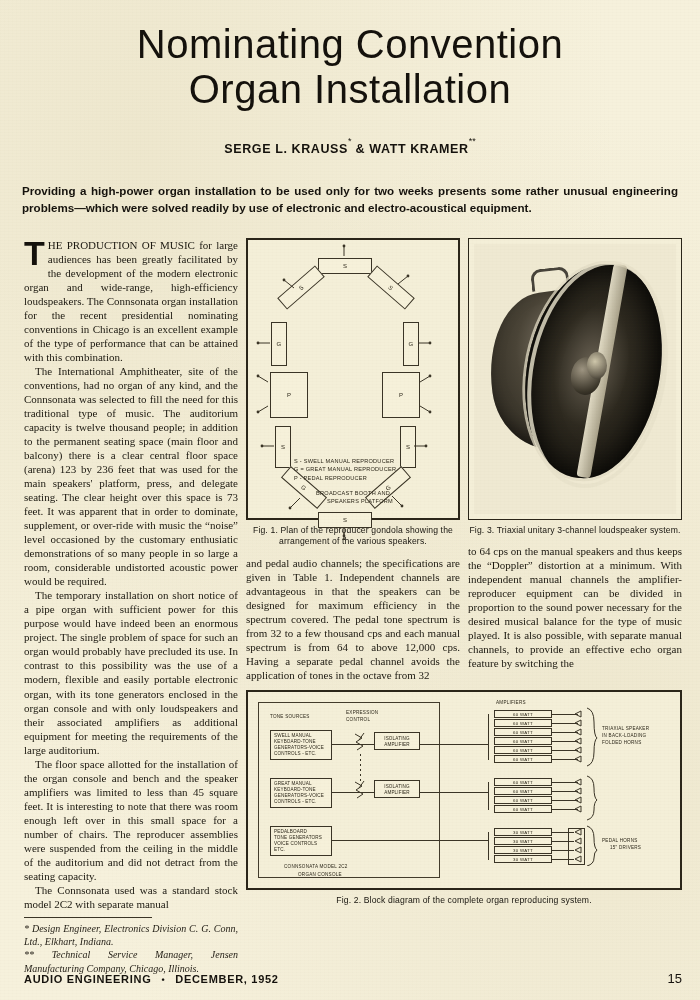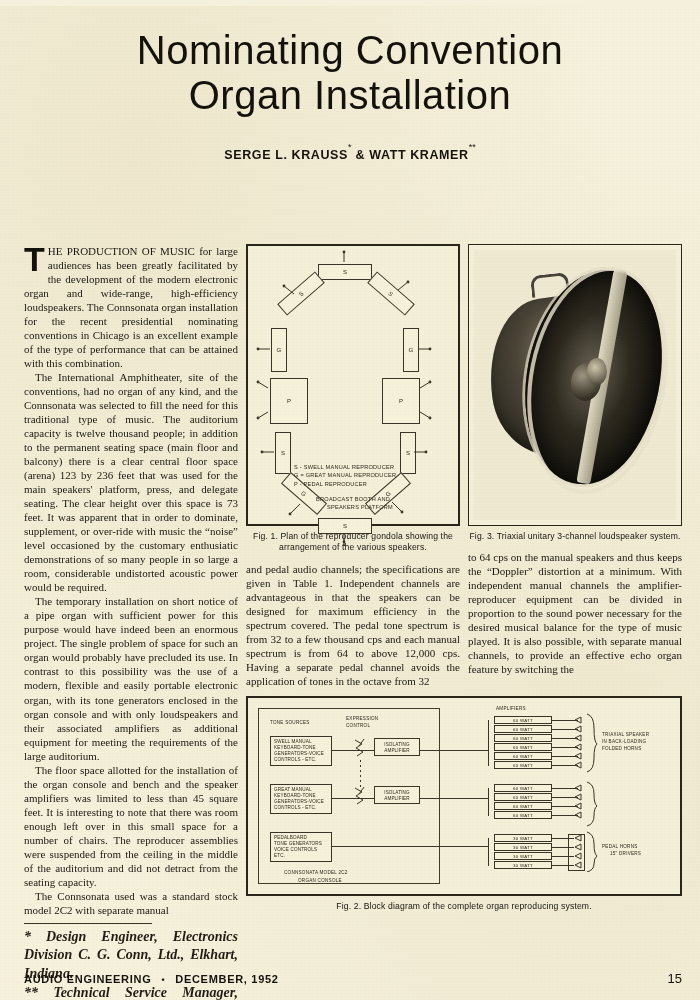--- a/index.html
+++ b/index.html
@@ -10,21 +10,20 @@
     color:#1d1a14;
     position:relative;
     overflow:hidden;
   }
   .page{
     position:absolute;inset:0;
     background:
       radial-gradient(ellipse at 20% 15%, rgba(200,186,140,.18), transparent 60%),
       radial-gradient(ellipse at 85% 75%, rgba(198,184,138,.16), transparent 60%),
       #f6f1dc;
-    margin-top: 6px;
   }
   .grain{position:absolute;inset:0;pointer-events:none;opacity:.28;
     background-image:
       repeating-linear-gradient(0deg, rgba(120,105,70,.05) 0 1px, transparent 1px 3px),
       repeating-linear-gradient(90deg, rgba(120,105,70,.04) 0 1px, transparent 1px 4px);
   }
 
   
   .title{
     text-align:center;
@@ -219,25 +218,24 @@
     color:#2b2619;text-align:center;box-sizing:border-box;
     height:8px;line-height:7px;letter-spacing:.3px;
   }
   .wire{position:absolute;background:#3a3426;}
 
   
   .rule{height:1px;background:#3a3426;margin:6px 0 4px 0;width:60%;}
   .footnote{
     font-family:"Liberation Serif", serif;
     font-style:italic;
-    font-size:14px;
+    font-size:10px;
     line-height:1.33;
     color:#201c14;
     text-align:justify;
-    font-weight:bold;
   }
   .footer{
     position:absolute;left:24px;right:18px;bottom:14px;
     display:flex;align-items:baseline;justify-content:space-between;
     font-family:"Liberation Sans", sans-serif;
   }
   .footer-left{font-size:11px;font-weight:700;letter-spacing:.7px;color:#15120d;text-align:center;}
   .footer-left .dot{margin:0 10px;font-size:9px;}
   .folio{font-size:13px;font-weight:400;color:#15120d;}
 </style>
@@ -248,20 +246,21 @@
 
   <h1 class="title">
     <span>Nominating Convention</span>
     <span class="l2">Organ Installation</span>
   </h1>
 
   <div class="byline">
     <span>SERGE L. KRAUSS</span><sup>*</sup><span> &amp; </span><span>WATT KRAMER</span><sup>**</sup>
   </div>
 
+  <div class="deck">Providing a high-power organ installation to be used only for two weeks presents some rather unusual engineering problems—which were solved readily by use of electronic and electro-acoustical equipment.</div>
 
   <div class="cols">
 
     <div class="col c1">
       <p class="body-text dropcap-wrap">THE PRODUCTION OF MUSIC for large audiences has been greatly facilitated by the development of the modern electronic organ and wide-range, high-efficiency loudspeakers. The Connsonata organ installation for the recent presidential nominating conventions in Chicago is an excellent example of the type of performance that can be attained with this combination.</p>
       <p class="body-text p-indent">The International Amphitheater, site of the conventions, had no organ of any kind, and the Connsonata was selected to fill the need for this traditional type of music. The auditorium capacity is twelve thousand people; in addition to the permanent seating space (main floor and balcony) there is a clear central floor space (arena) 123 by 236 feet that was used for the main speakers' platform, press, and delegate seating. The clear height over this space is 73 feet. It was apparent that in order to dominate, supplement, or over-ride with music the “noise” level occasioned by the customary enthusiatic demonstrations of so many people in so large a room, considerable undistorted acoustic power would be required.</p>
       <p class="body-text p-indent">The temporary installation on short notice of a pipe organ with sufficient power for this purpose would have indeed been an enormous project. The single problem of space for such an organ would probably have precluded its use. In contrast to this possibility was the use of a modern, flexible and easily portable electronic organ, with its tone generators enclosed in the organ console and with only loudspeakers and their associated amplifiers as additional equipment for meeting the requirements of the large auditorium.</p>
       <p class="body-text p-indent">The floor space allotted for the installation of the organ console and bench and the speaker amplifiers was limited to less than 45 square feet. It is interesting to note that there was room enough left over in this small space for a number of chairs. The reproducer assemblies were suspended from the ceiling in the middle of the auditorium and did not detract from the seating capacity.</p>
       <p class="body-text p-indent">The Connsonata used was a standard stock model 2C2 with separate manual</p>
 

